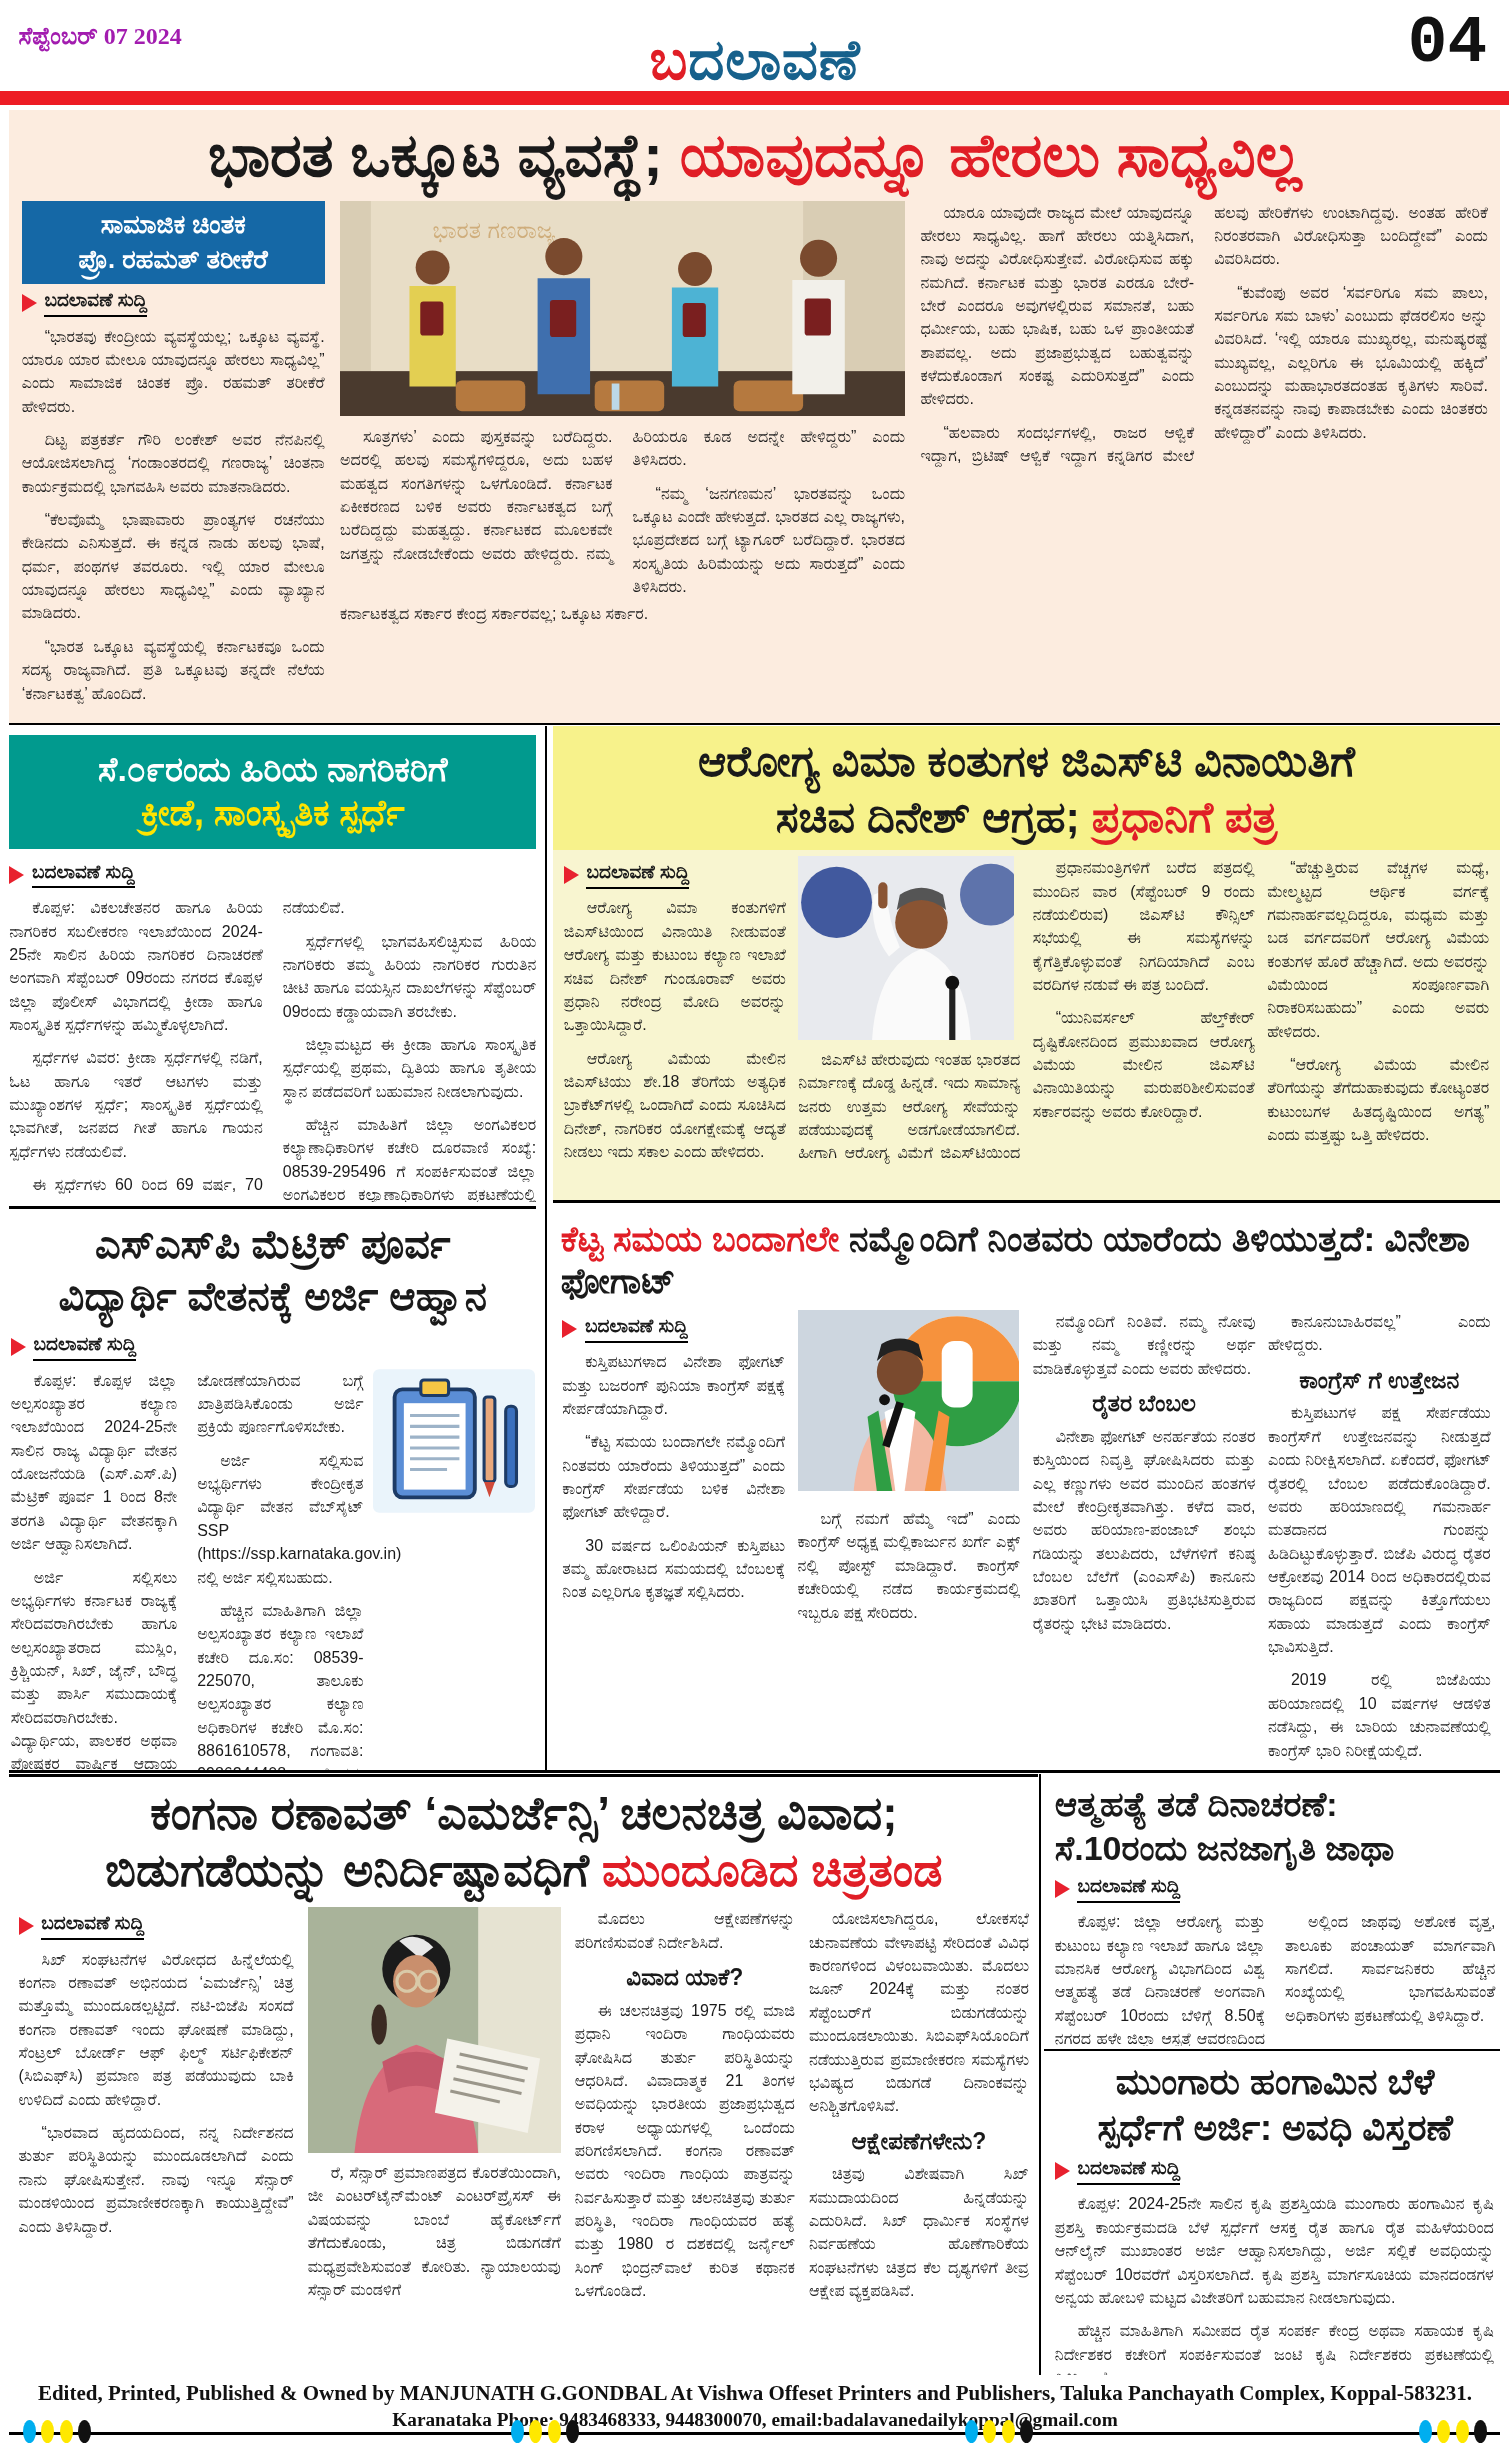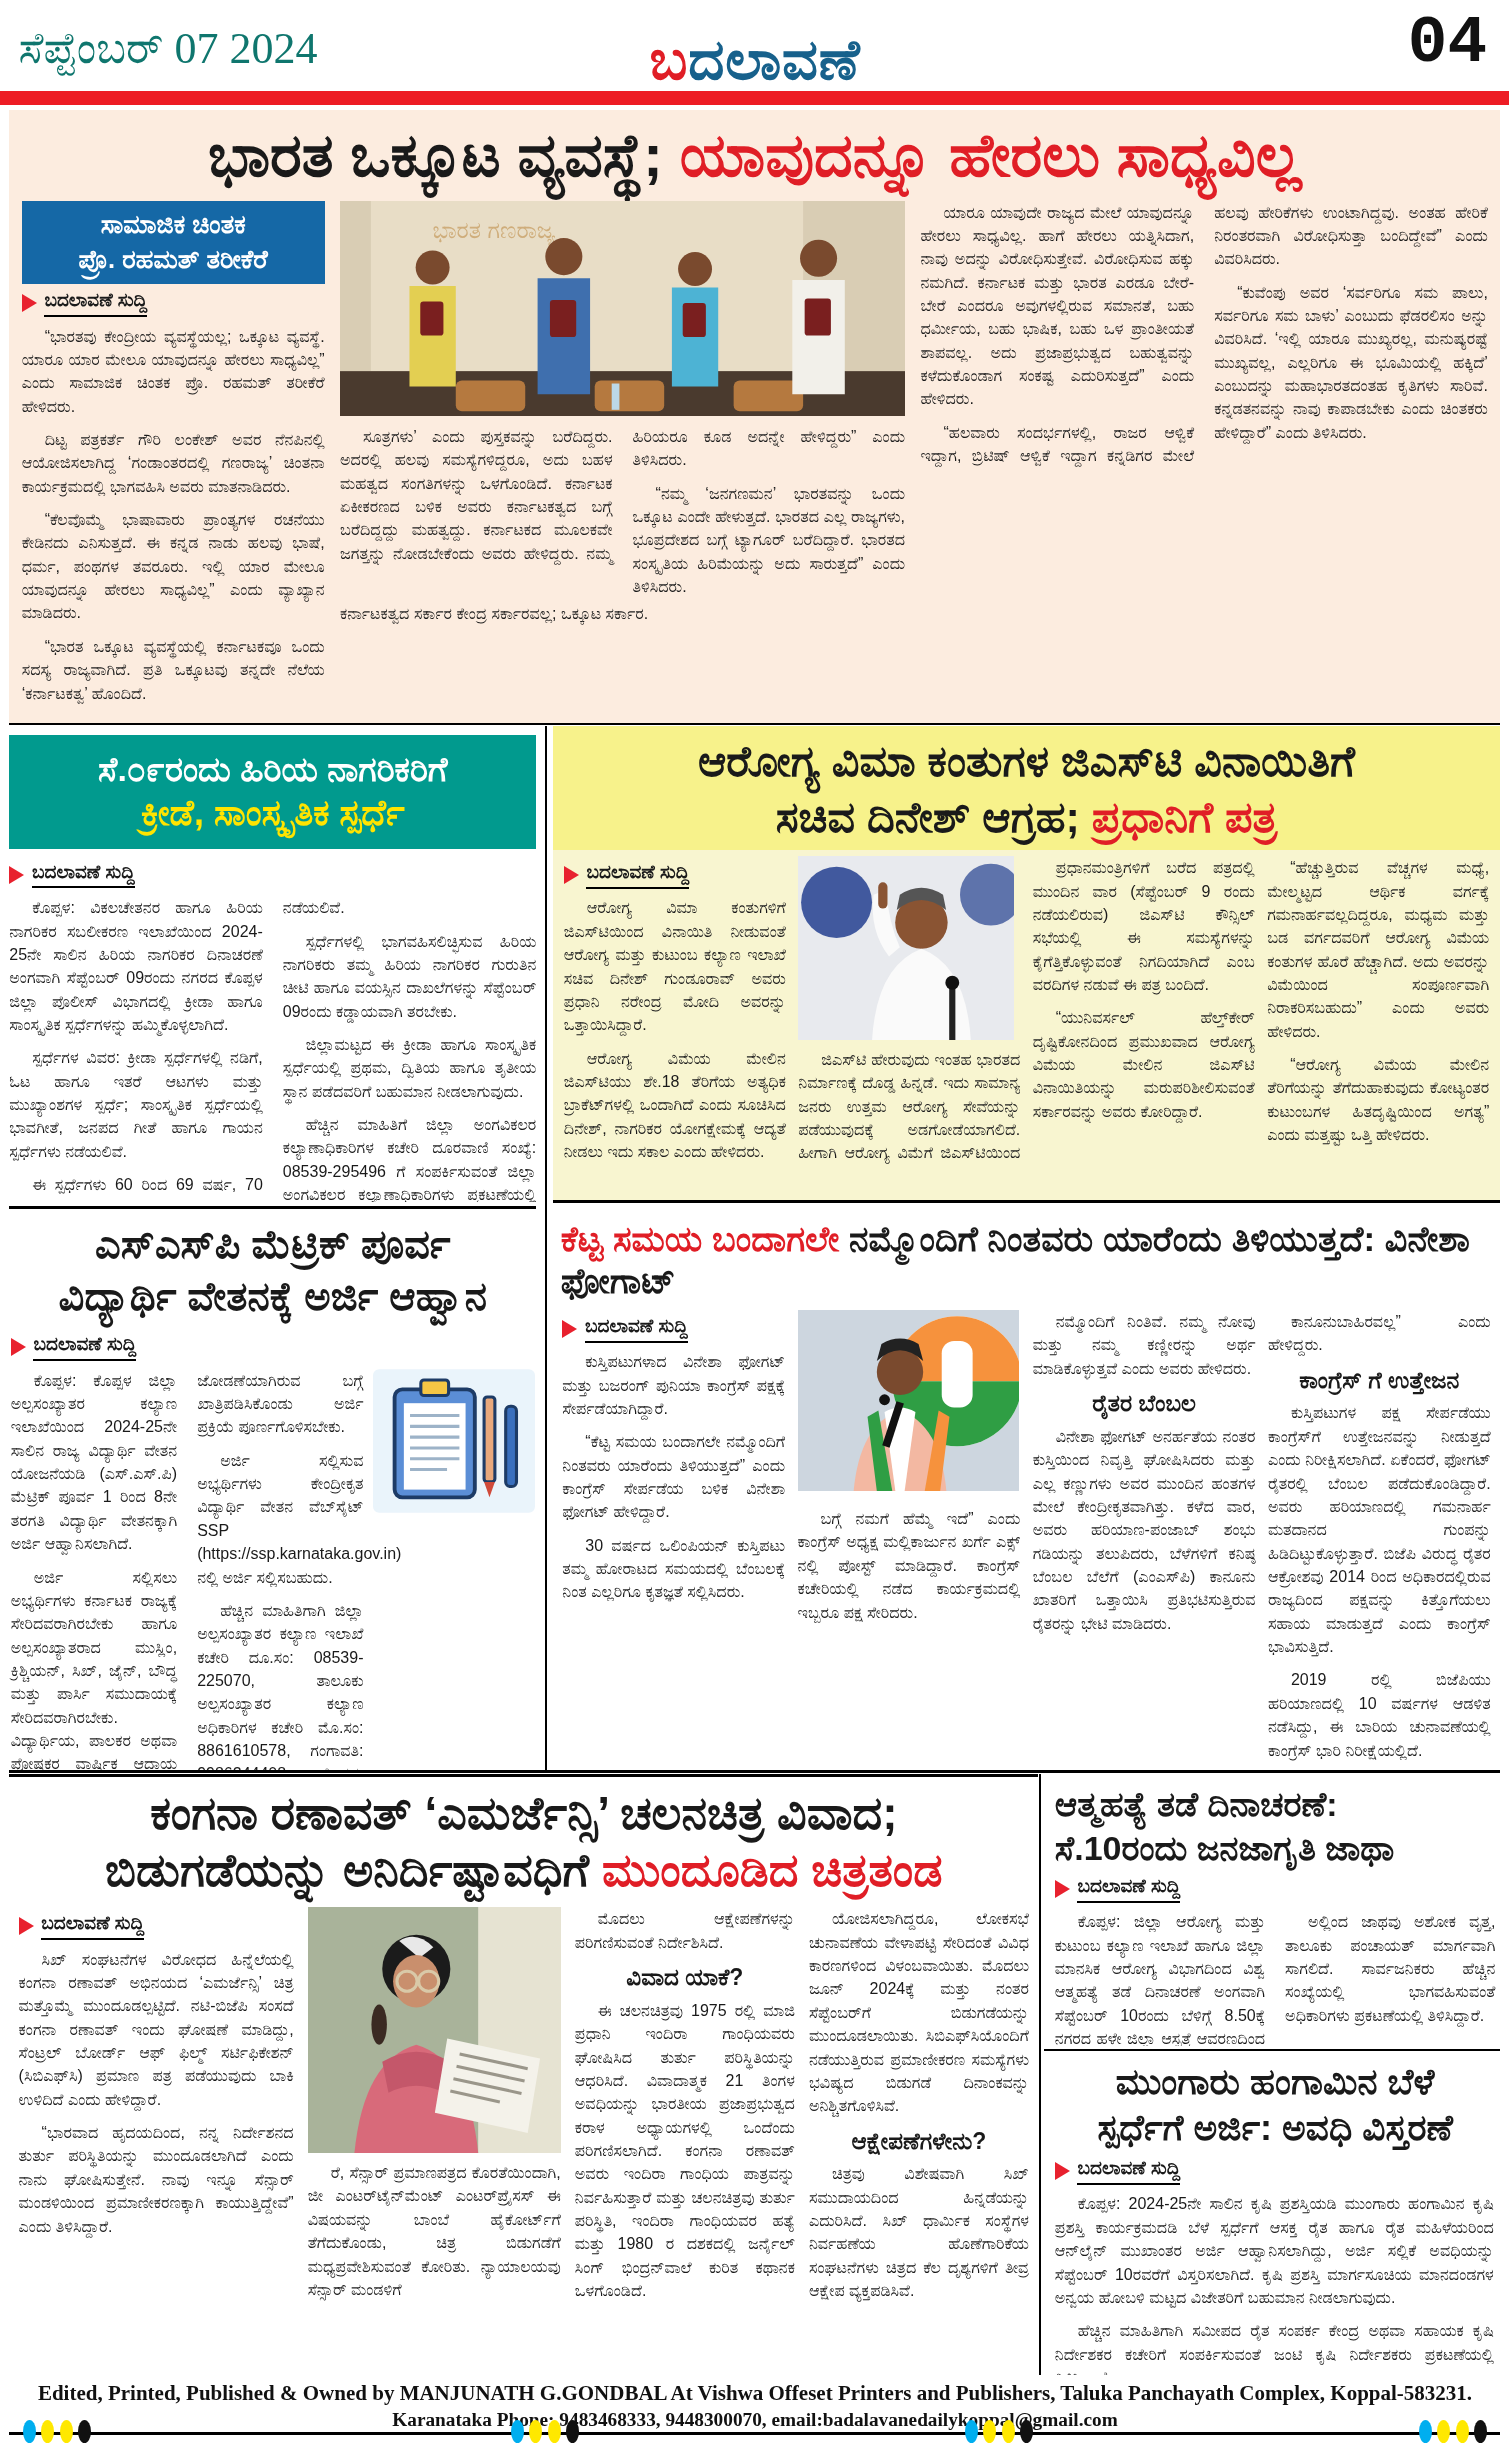--- a/index.html
+++ b/index.html
@@ -1,20 +1,20 @@
 <!DOCTYPE html>
 <html style="font-size:12.4px"><head>
 <meta charset="utf-8">
 <style>
   html,body{margin:0;padding:0;background:#ffffff;}
   .page{position:relative;width:1510px;height:2462px;background:#ffffff;overflow:hidden;
         font-family:"Liberation Sans",sans-serif;color:#1a1a1a;}
   
   .hdr-date{position:absolute;left:18.5px;top:23px;font-family:"Liberation Serif",serif;
-            font-weight:normal;font-size:44px;color:#0f766e;}
+            font-weight:bold;font-size:24px;color:#a21caf;}
   .masthead{position:absolute;left:0;top:27px;width:100%;text-align:center;
             font-size:56px;font-weight:bold;letter-spacing:0.8px;}
   .masthead .m1{color:#e01e26;}
   .masthead .m2{color:#17618c;}
   .hdr-page{position:absolute;right:23px;top:6.2px;font-family:Liberation Mono, monospace;
             font-weight:bold;font-size:66px;color:#111;}
   .redbar{position:absolute;left:0;top:91px;width:100%;height:14px;background:#ed1c24;}
   
   .rule-h{position:absolute;background:#000;}
   .rule-v{position:absolute;background:#000;}
@@ -390,21 +390,21 @@
             <ellipse cx="92" cy="152" rx="10" ry="26" fill="#3a2a22"></ellipse>
             <path d="M180 170 l120 26 l-16 96 l-120 -26 z" fill="#f4f2ea"></path>
             <g stroke="#9a968a" stroke-width="4">
               <line x1="196" y1="190" x2="284" y2="209"></line>
               <line x1="192" y1="206" x2="280" y2="225"></line>
               <line x1="188" y1="222" x2="276" y2="241"></line>
               <line x1="184" y1="238" x2="248" y2="252"></line>
             </g>
           </svg>
         </figure>
-        <div class="body-text" style="margin-top:7.7px;">
+        <div class="body-text" style="margin-top:7.7px;font-family:Liberation Serif, serif;">
             <p>ರೆ, ಸೆನ್ಸಾರ್ ಪ್ರಮಾಣಪತ್ರದ ಕೊರತೆಯಿಂದಾಗಿ, ಜೀ ಎಂಟರ್‌ಟೈನ್‌ಮೆಂಟ್ ಎಂಟರ್‌ಪ್ರೈಸಸ್ ಈ ವಿಷಯವನ್ನು ಬಾಂಬೆ ಹೈಕೋರ್ಟ್‌ಗೆ ತೆಗೆದುಕೊಂಡು, ಚಿತ್ರ ಬಿಡುಗಡೆಗೆ ಮಧ್ಯಪ್ರವೇಶಿಸುವಂತೆ ಕೋರಿತು. ನ್ಯಾಯಾಲಯವು ಸೆನ್ಸಾರ್ ಮಂಡಳಿಗೆ</p>
           </div>
       </div>
       <div class="kc">
         <div class="body-text">
             <p>ಮೊದಲು ಆಕ್ಷೇಪಣೆಗಳನ್ನು ಪರಿಗಣಿಸುವಂತೆ ನಿರ್ದೇಶಿಸಿದೆ.</p>
           </div>
         <div class="subhead">ವಿವಾದ ಯಾಕೆ?</div>
         <div class="body-text">
             <p>ಈ ಚಲನಚಿತ್ರವು 1975 ರಲ್ಲಿ ಮಾಜಿ ಪ್ರಧಾನಿ ಇಂದಿರಾ ಗಾಂಧಿಯವರು ಘೋಷಿಸಿದ ತುರ್ತು ಪರಿಸ್ಥಿತಿಯನ್ನು ಆಧರಿಸಿದೆ. ವಿವಾದಾತ್ಮಕ 21 ತಿಂಗಳ ಅವಧಿಯನ್ನು ಭಾರತೀಯ ಪ್ರಜಾಪ್ರಭುತ್ವದ ಕರಾಳ ಅಧ್ಯಾಯಗಳಲ್ಲಿ ಒಂದೆಂದು ಪರಿಗಣಿಸಲಾಗಿದೆ. ಕಂಗನಾ ರಣಾವತ್ ಅವರು ಇಂದಿರಾ ಗಾಂಧಿಯ ಪಾತ್ರವನ್ನು ನಿರ್ವಹಿಸುತ್ತಾರೆ ಮತ್ತು ಚಲನಚಿತ್ರವು ತುರ್ತು ಪರಿಸ್ಥಿತಿ, ಇಂದಿರಾ ಗಾಂಧಿಯವರ ಹತ್ಯೆ ಮತ್ತು 1980 ರ ದಶಕದಲ್ಲಿ ಜರ್ನೈಲ್ ಸಿಂಗ್ ಭಿಂದ್ರನ್‌ವಾಲೆ ಕುರಿತ ಕಥಾನಕ ಒಳಗೊಂಡಿದೆ.</p>

